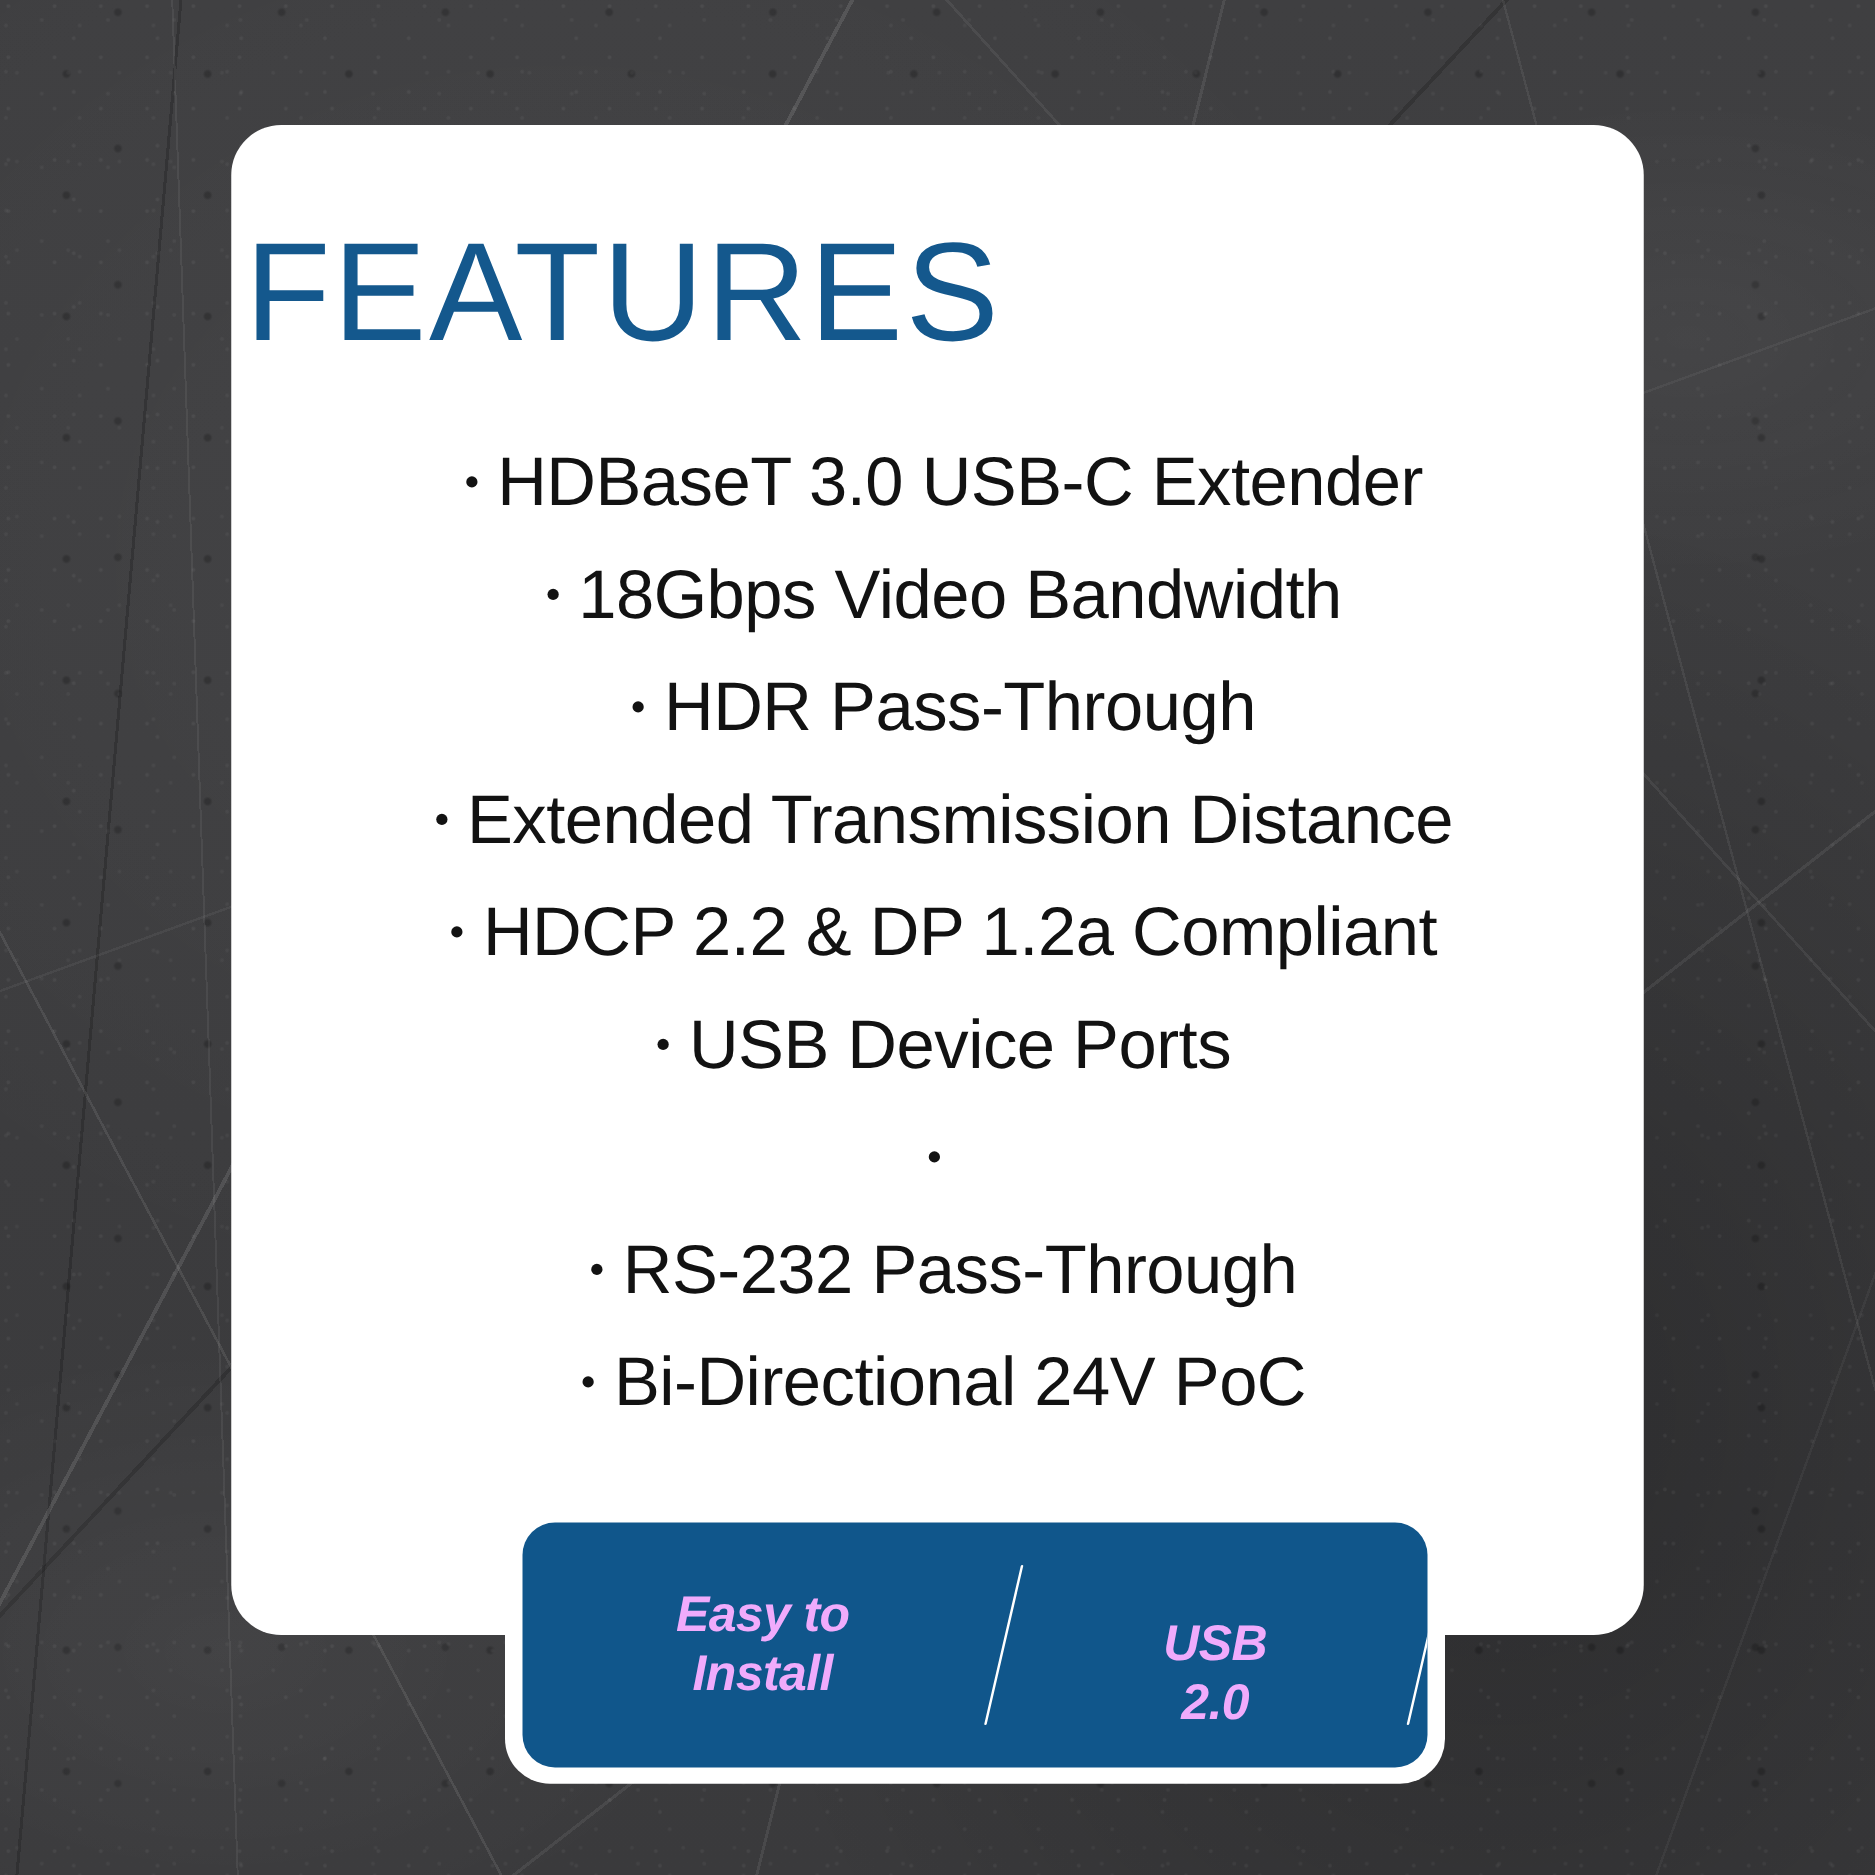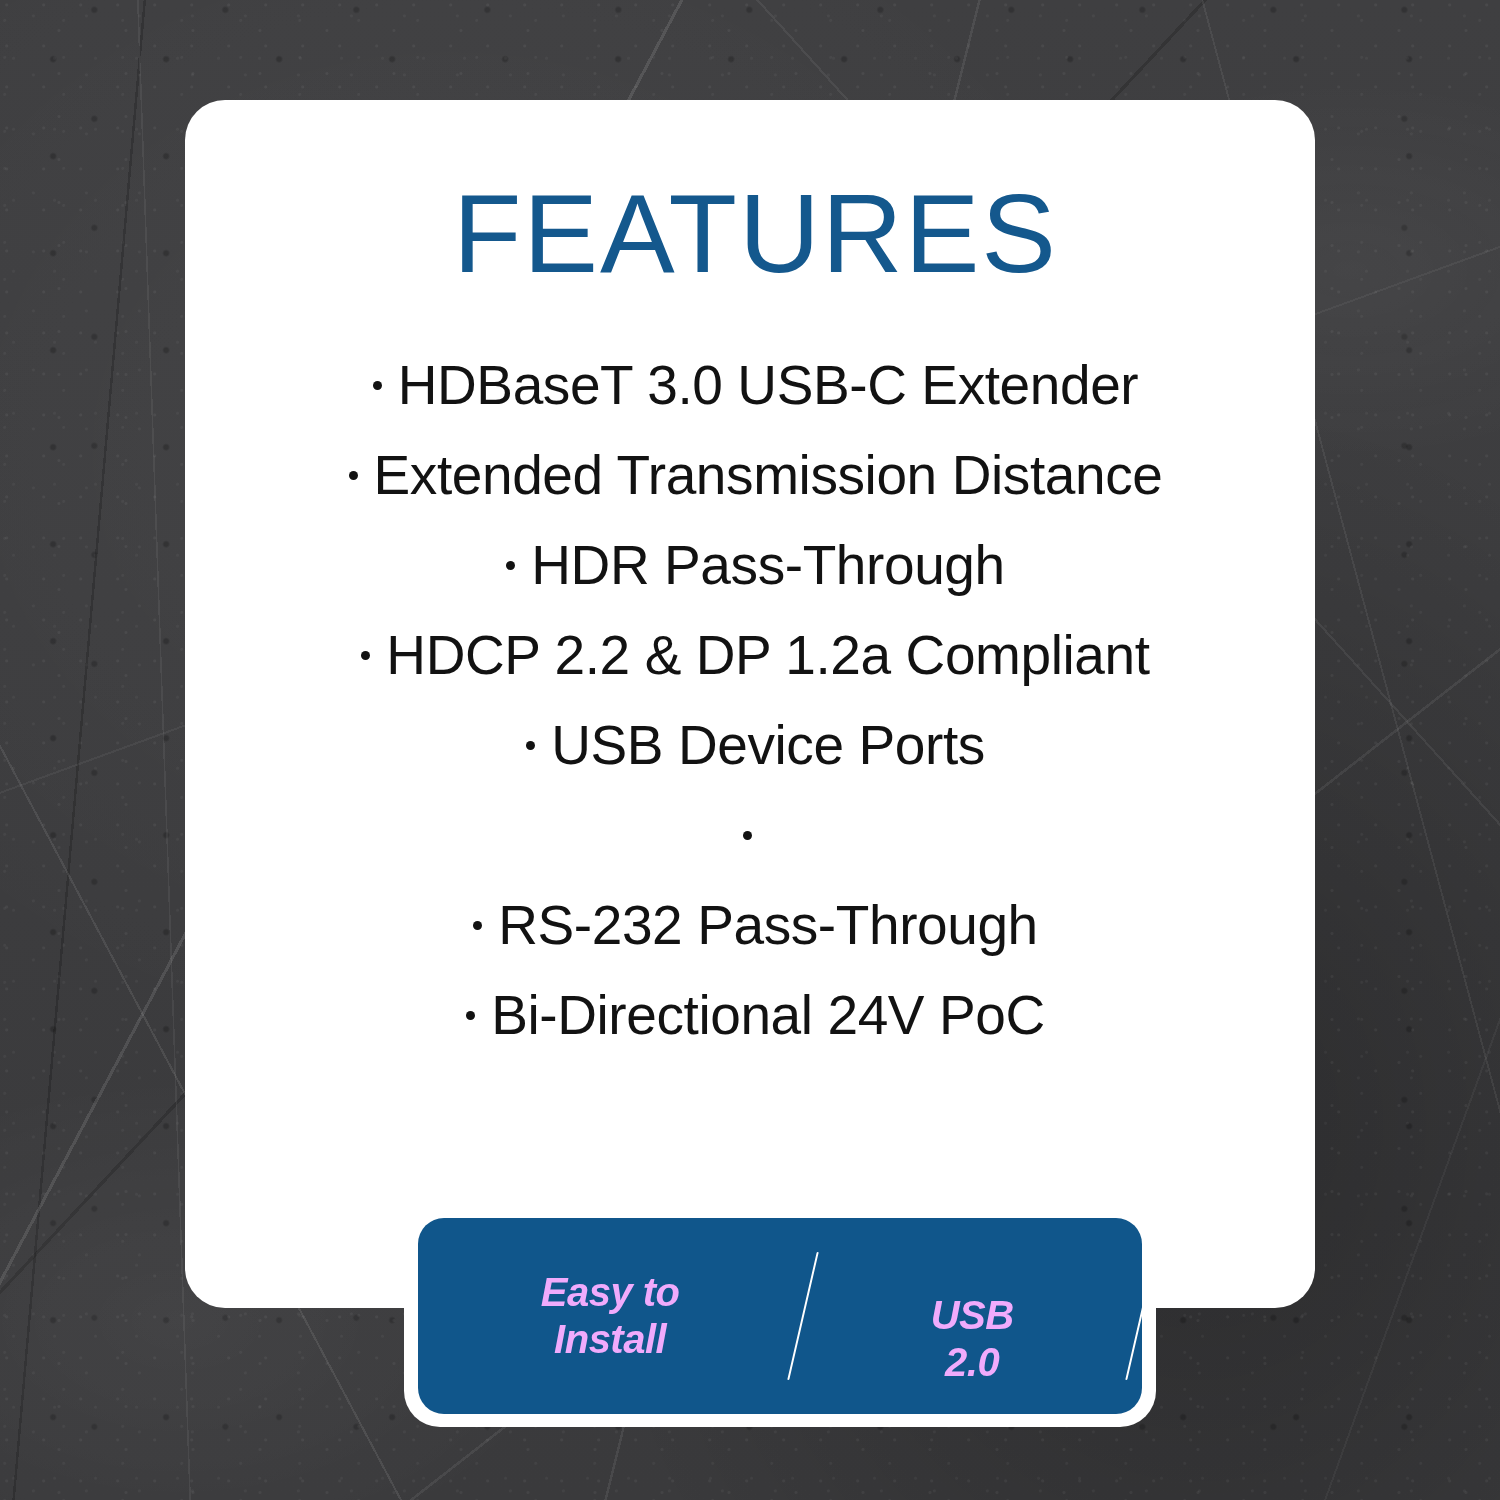--- a/index.html
+++ b/index.html
@@ -76,21 +76,21 @@
     background: #ffffff;
     border-radius: 40px;
     z-index: 2;
   }
 
   #card-inner {
     position: absolute;
     inset: 0;
     display: flex;
     flex-direction: column;
-    align-items: center;
+    align-items: flex-start;
     margin-left: 11px;
   }
 
   
   #page-title {
     margin-top: 78px;
     font-size: 112px;
     line-height: 1;
     letter-spacing: 2px;
     font-weight: 400;
@@ -198,24 +198,27 @@
 <div id="card">
   <div id="card-inner">
 
     <div id="page-title">FEATURES</div>
 
     <ul id="features-list">
       <li>
         <span class="bullet-dot"></span><span>HDBaseT 3.0 USB-C Extender</span>
       </li>
       <li>
+        <span class="bullet-dot"></span><span>18Gbps Video Bandwidth</span>
+      </li>
+      <li>
+        <span class="bullet-dot"></span><span>HDR Pass-Through</span>
+      </li>
+      <li>
         <span class="bullet-dot"></span><span>Extended Transmission Distance</span>
-      </li>
-      <li>
-        <span class="bullet-dot"></span><span>HDR Pass-Through</span>
       </li>
       <li>
         <span class="bullet-dot"></span><span>HDCP 2.2 &amp; DP 1.2a Compliant</span>
       </li>
       <li>
         <span class="bullet-dot"></span><span>USB Device Ports</span>
       </li>
       <li>
         <span class="bullet-dot"></span>
       </li>

